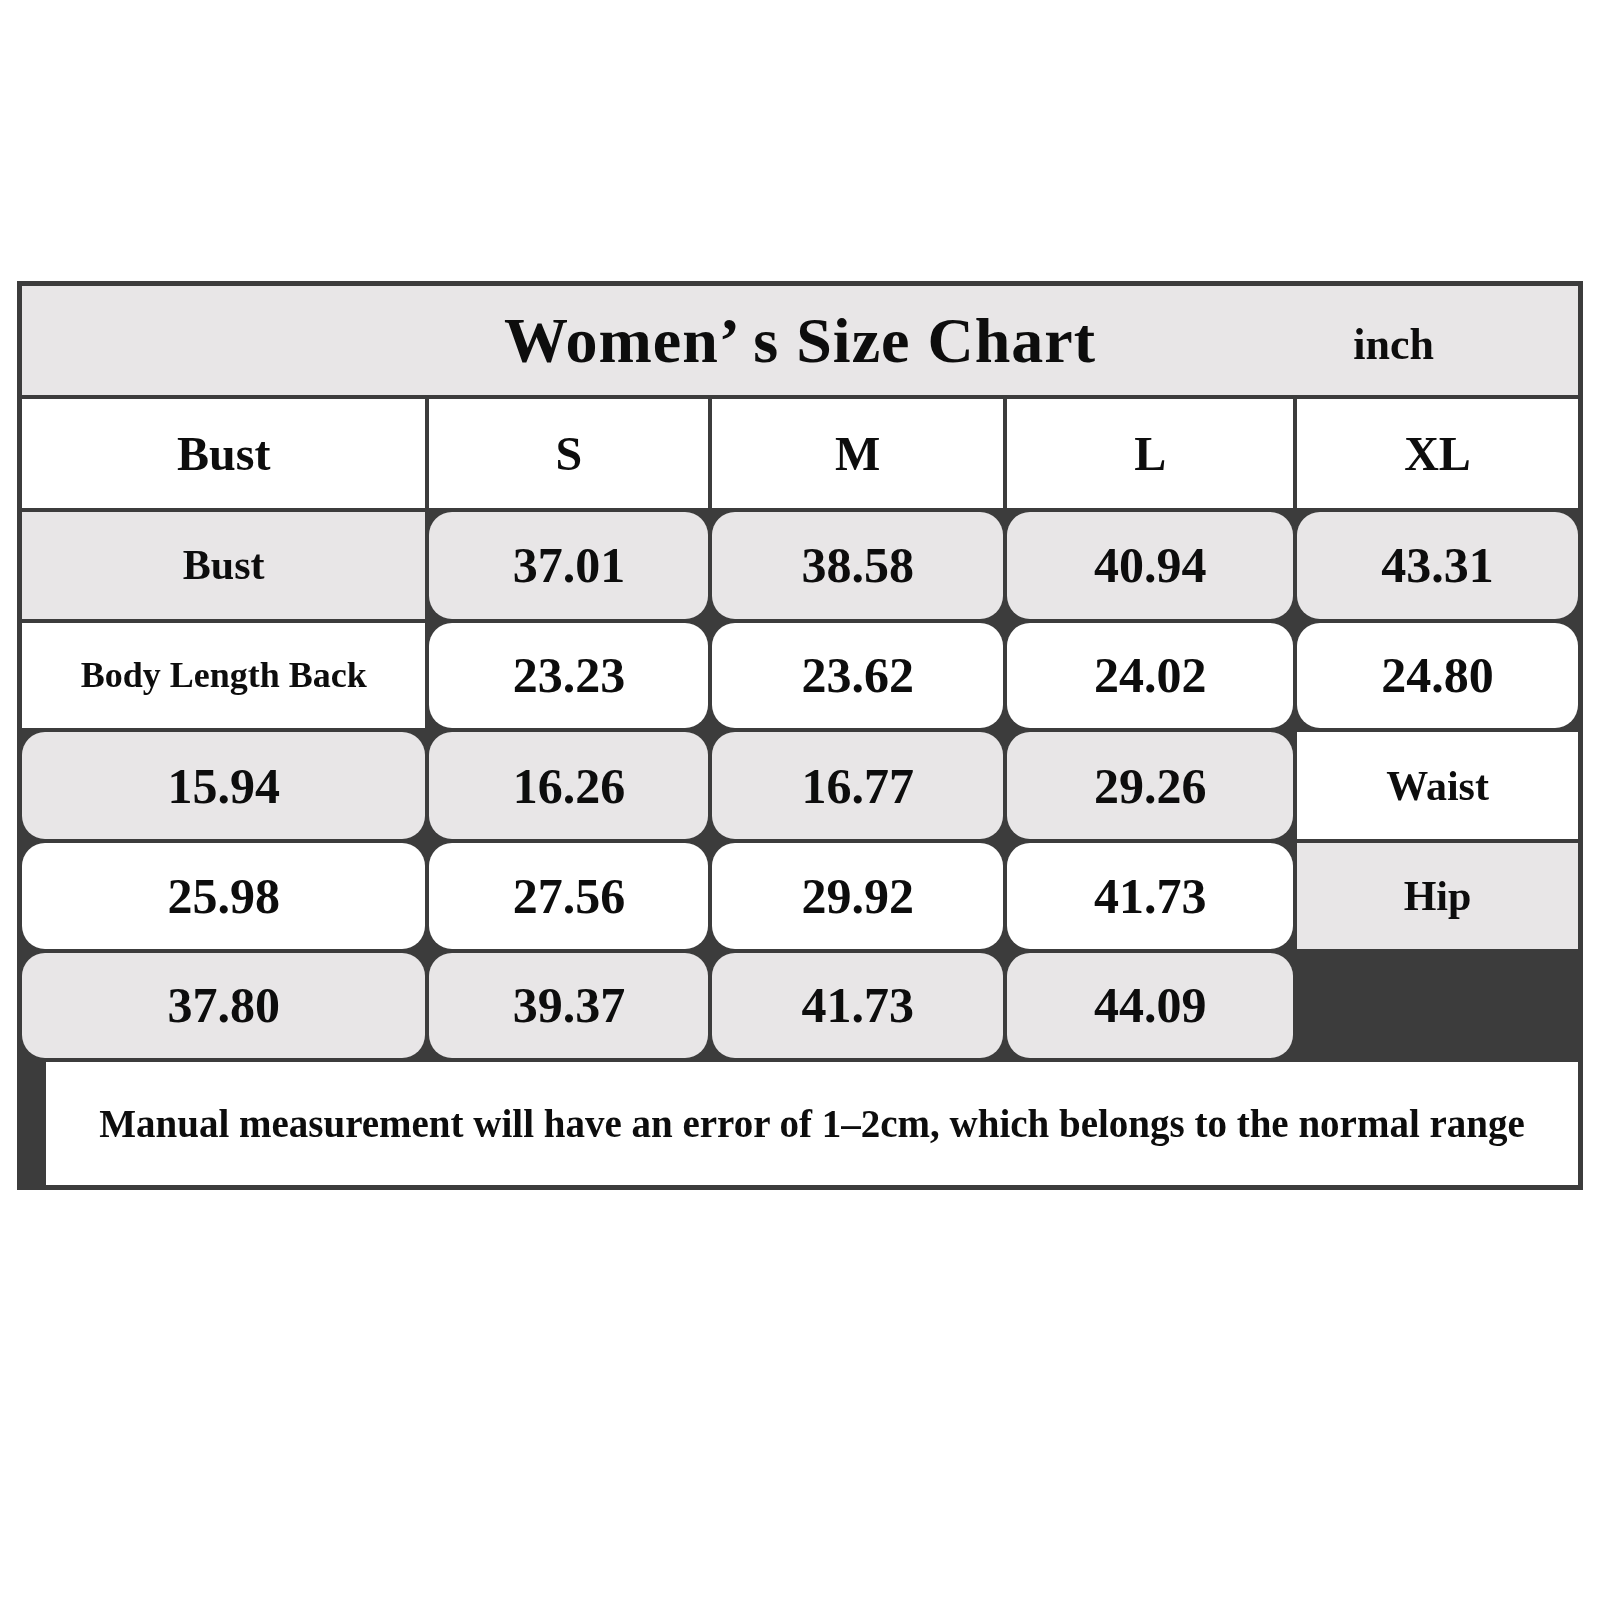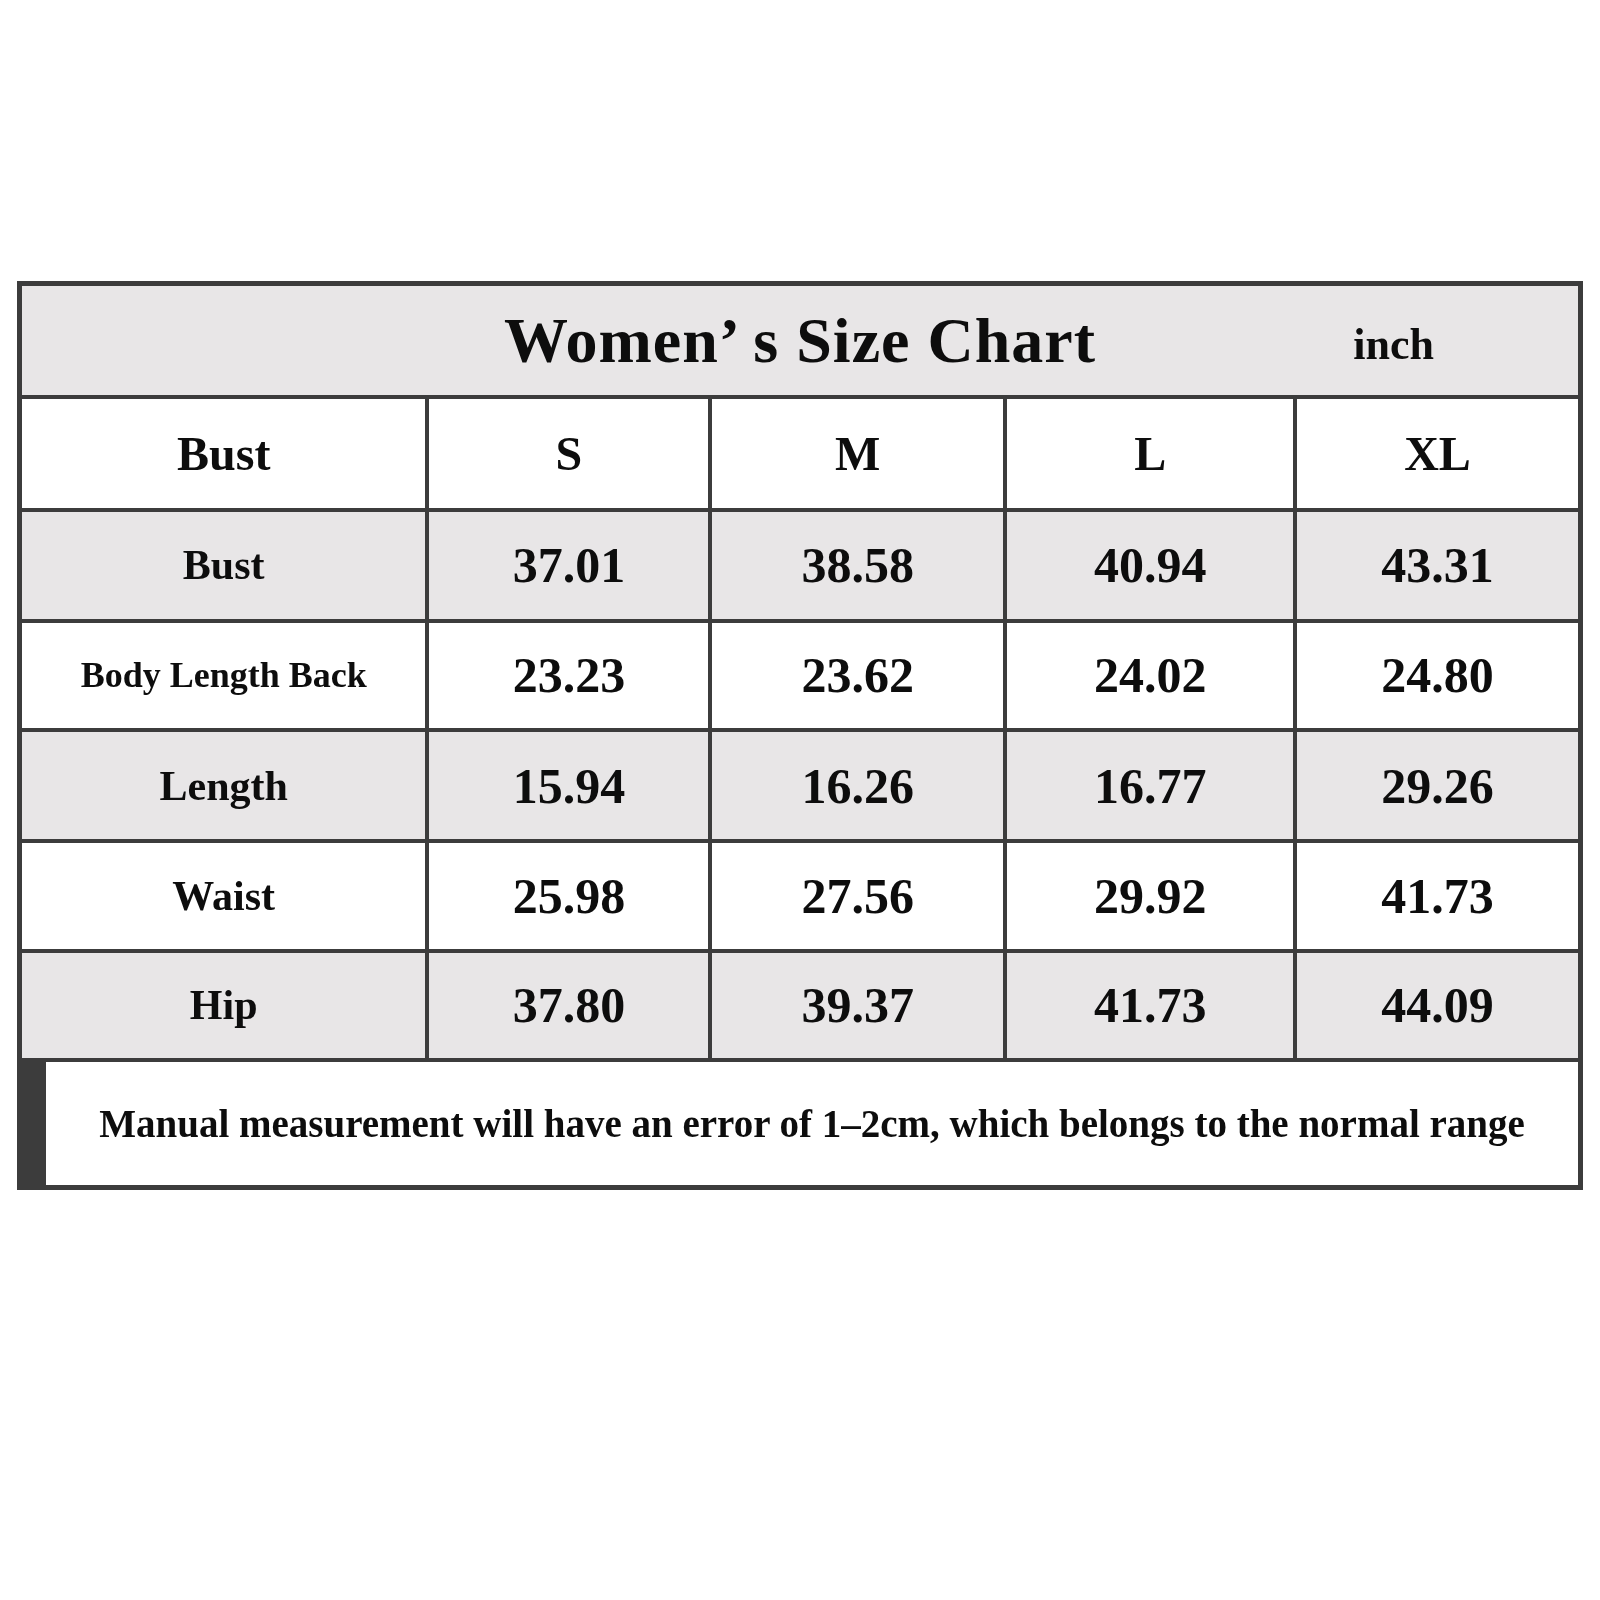--- a/index.html
+++ b/index.html
@@ -49,21 +49,21 @@
     position: absolute;
     right: 144px;
     top: 50%;
     transform: translateY(-44%);
     font-size: 44px;
     letter-spacing: 0;
   }
   .head { font-size: 48px; }
   .row-label { font-size: 42px; }
   .row-label.long { font-size: 36px; }
-  .val { font-size: 50px; }
+  .val { font-size: 50px; border-radius: 23px; }
   .note-row {
     grid-column: 1 / -1;
     font-size: 39px;
     padding: 0 20px;
     text-align: center;
     margin-left: 24px;
   }
 </style>
 </head>
 <body>
@@ -87,21 +87,20 @@
     <div class="cell gray val">38.58</div>
     <div class="cell gray val">40.94</div>
     <div class="cell gray val">43.31</div>
 
     <div class="cell row-label long">Body Length Back</div>
     <div class="cell val">23.23</div>
     <div class="cell val">23.62</div>
     <div class="cell val">24.02</div>
     <div class="cell val">24.80</div>
 
-    <div class="cell gray row-label">Length</div>
     <div class="cell gray val">15.94</div>
     <div class="cell gray val">16.26</div>
     <div class="cell gray val">16.77</div>
     <div class="cell gray val">29.26</div>
 
     <div class="cell row-label">Waist</div>
     <div class="cell val">25.98</div>
     <div class="cell val">27.56</div>
     <div class="cell val">29.92</div>
     <div class="cell val">41.73</div>

